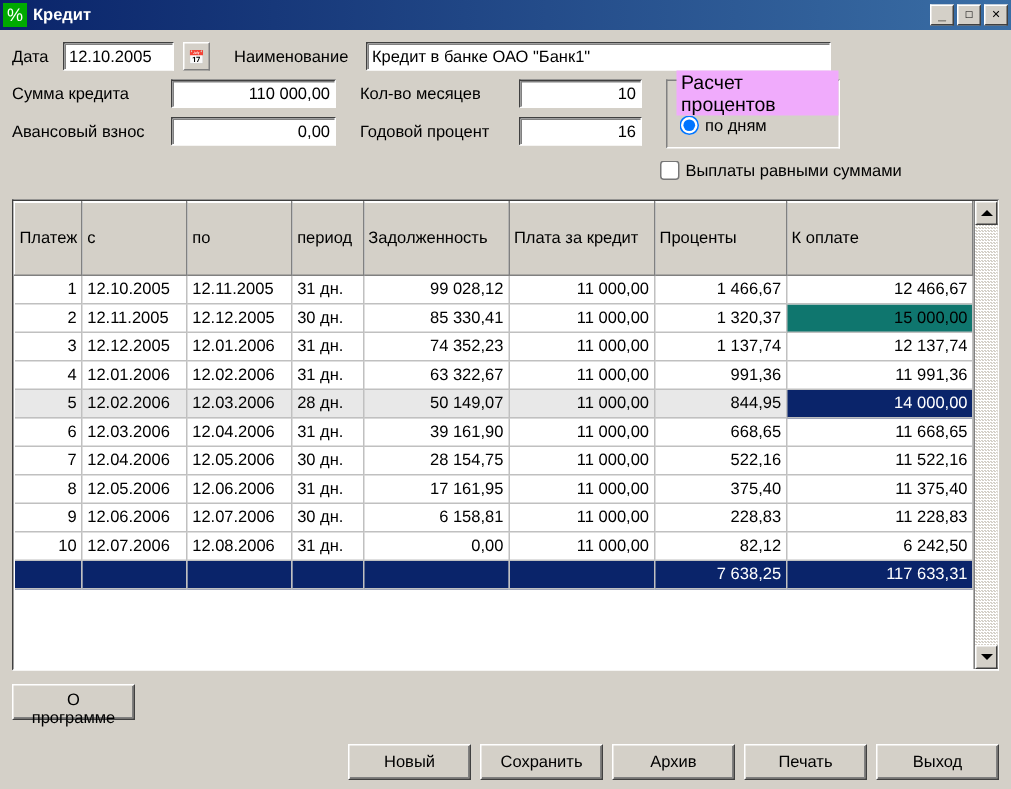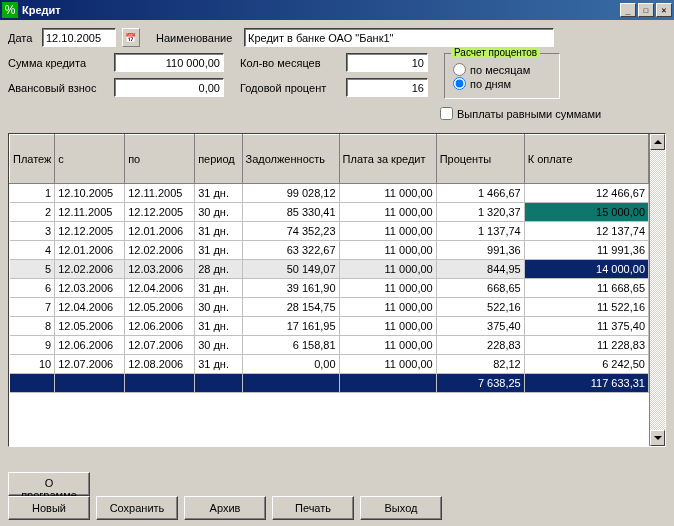--- a/index.html
+++ b/index.html
@@ -50,21 +50,21 @@
   font-size: 9px;
 }
 .group {
   border: 1px solid #808080;
   border-right-color:#fff; border-bottom-color:#fff;
   padding: 8px 8px 6px 8px;
   position: relative;
 }
 .group .legend {
   position: absolute; top: -7px; left: 6px;
-  background: #bef264; padding: 0 3px; font-size: 10px;
+  background: #f0abfc; padding: 0 3px; font-size: 13px;
 }
 .radio-row, .check-row { display: flex; align-items: center; gap: 4px; font-size: 11px; margin: 1px 0;}
 input[type=radio], input[type=checkbox] { width: 13px; height: 13px; }
 .bigbtn {
   background: #d4d0c8;
   border: 1px solid #fff;
   border-right: 1px solid #404040; border-bottom: 1px solid #404040;
   box-shadow: inset -1px -1px 0 #808080;
   padding: 4px 10px;
   font-family: inherit; font-size: 11px;
@@ -112,23 +112,23 @@
   border: 1px solid #fff; border-right-color:#404040; border-bottom-color:#404040;
   display: flex; align-items: center; justify-content: center;
 }
 .scrolltrack { flex: 1; background: repeating-conic-gradient(#d4d0c8 0 25%, #fff 0 50%) 0 0/2px 2px; }
 .arrow { width: 0; height: 0; }
 .arrow.up { border-left:4px solid transparent; border-right:4px solid transparent; border-bottom:4px solid #000;}
 .arrow.down { border-left:4px solid transparent; border-right:4px solid transparent; border-top:4px solid #000;}
 .footer {
   position: absolute;
   bottom: 6px; left: 8px; right: 8px;
-  display: flex; justify-content: space-between; flex-direction: column;
-}
-.footer .right-btns { display: flex; gap: 6px; }
+  display: flex; justify-content: space-between;
+}
+.footer .right-btns { display: flex; gap: 6px; margin-top: 40px; }
 .footer .bigbtn { width: 82px; }
 .sel-cell { background: #0a246a; color: #fff; }
 .hilite { background: #0f766e; }
 .total-row td { background: #0a246a; color: #fff; }
 </style>
 </head>
 <body>
 
 <div class="titlebar">
   <span class="icon">%</span>

